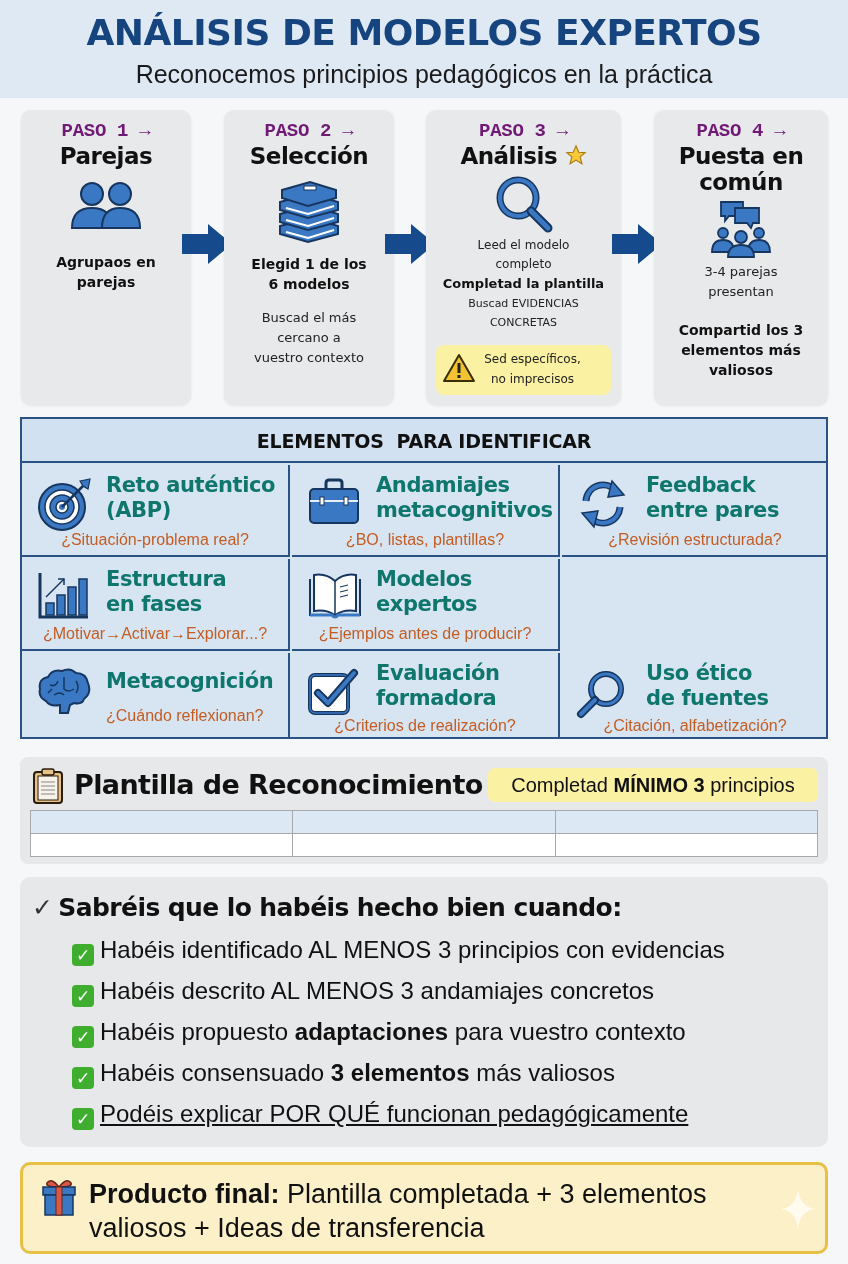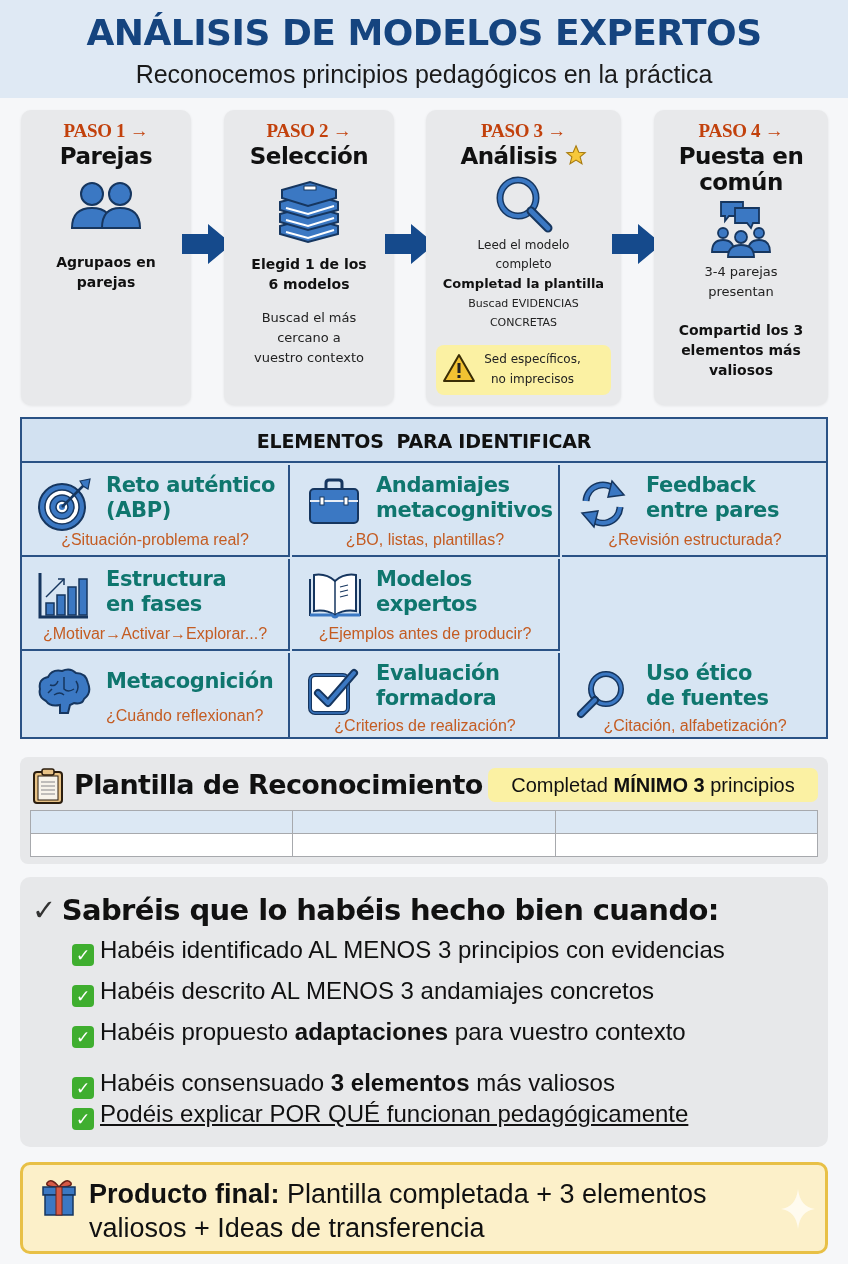--- a/index.html
+++ b/index.html
@@ -33,22 +33,22 @@
   }
 
   
   .step {
     position: absolute; top: 110px; height: 295px;
     background: #e8e9eb; border-radius: 10px;
     text-align: center;
     box-shadow: 0 1px 3px rgba(0,0,0,0.08);
   }
   .step .paso {
-    color: #c2410c; font-weight: bold; font-size: 19px; margin-top: 10px;
-    font-family: Liberation Serif, serif; letter-spacing: -0.3px;
+    color: #701a75; font-weight: bold; font-size: 19px; margin-top: 10px;
+    font-family: Liberation Mono, monospace; letter-spacing: -0.3px;
   }
   .step .stitle {
     font-weight: bold; font-size: 23px; color: #111; line-height: 24px;
     font-family: "DejaVu Sans", sans-serif; letter-spacing: -0.5px;
     margin-top: 2px;
   }
   .step .icon { margin: 10px auto 0 auto; display: block; }
   .step .txt { font-size: 13px; line-height: 20px; color: #222; }
   .step .btxt { font-size: 14px; font-weight: bold; line-height: 20px; color: #111; }
   .arrow { position: absolute; top: 222px; }
@@ -111,21 +111,21 @@
   .plantilla td { border: 1px solid #a7a9ad; height: 23px; width: 33.3%; }
   .plantilla tr.hrow td { background: #dce8f4; }
 
   
   .check {
     position: absolute; left: 20px; top: 877px; width: 808px; height: 270px;
     background: #e7e8ea; border-radius: 10px;
   }
   .check .chead {
     position: absolute; left: 12px; top: 16px;
-    font-weight: bold; font-size: 29px; color: #111; letter-spacing: -0.6px;
+    font-weight: bold; font-size: 25px; color: #111; letter-spacing: -0.6px;
   }
   .check .chead .tick { color: #333; font-weight: normal; margin-right: 6px; }
   .check .item {
     position: absolute; left: 52px; height: 30px;
     font-family: "Liberation Sans", sans-serif; font-size: 24px; line-height: 30px; color: #111;
   }
   .check .item .box {
     display: inline-block; width: 22px; height: 22px; border-radius: 4px;
     background: #3fae2f; color: #fff; font-size: 17px; line-height: 22px;
     text-align: center; vertical-align: -3px; margin-right: 6px; font-weight: bold;
@@ -429,21 +429,21 @@
   </div>
   <div class="item" style="top:58px;">
     <span class="box">✓</span><span>Habéis identificado AL MENOS 3 principios con evidencias</span>
   </div>
   <div class="item" style="top:99px;">
     <span class="box">✓</span><span>Habéis descrito AL MENOS 3 andamiajes concretos</span>
   </div>
   <div class="item" style="top:140px;">
     <span class="box">✓</span><span style="white-space:pre;">Habéis propuesto </span><b>adaptaciones</b><span style="white-space:pre;"> para vuestro contexto</span>
   </div>
-  <div class="item" style="top:191px;">
+  <div class="item" style="top:181px;">
     <span class="box">✓</span><span style="white-space:pre;">Habéis consensuado </span><b>3 elementos</b><span style="white-space:pre;"> más valiosos</span>
   </div>
   <div class="item" style="top:222px;text-decoration:underline;">
     <span class="box">✓</span><span>Podéis explicar POR QUÉ funcionan pedagógicamente</span>
   </div>
 </div>
 
 <div class="final">
   <svg class="gift" width="40" height="40" viewBox="0 0 40 40">
     <path d="M20 10 Q12 0 8 6 Q6 10 20 10 Q34 10 32 6 Q28 0 20 10 Z" fill="#d65a47" stroke="#6b2218" stroke-width="1.5"></path>

